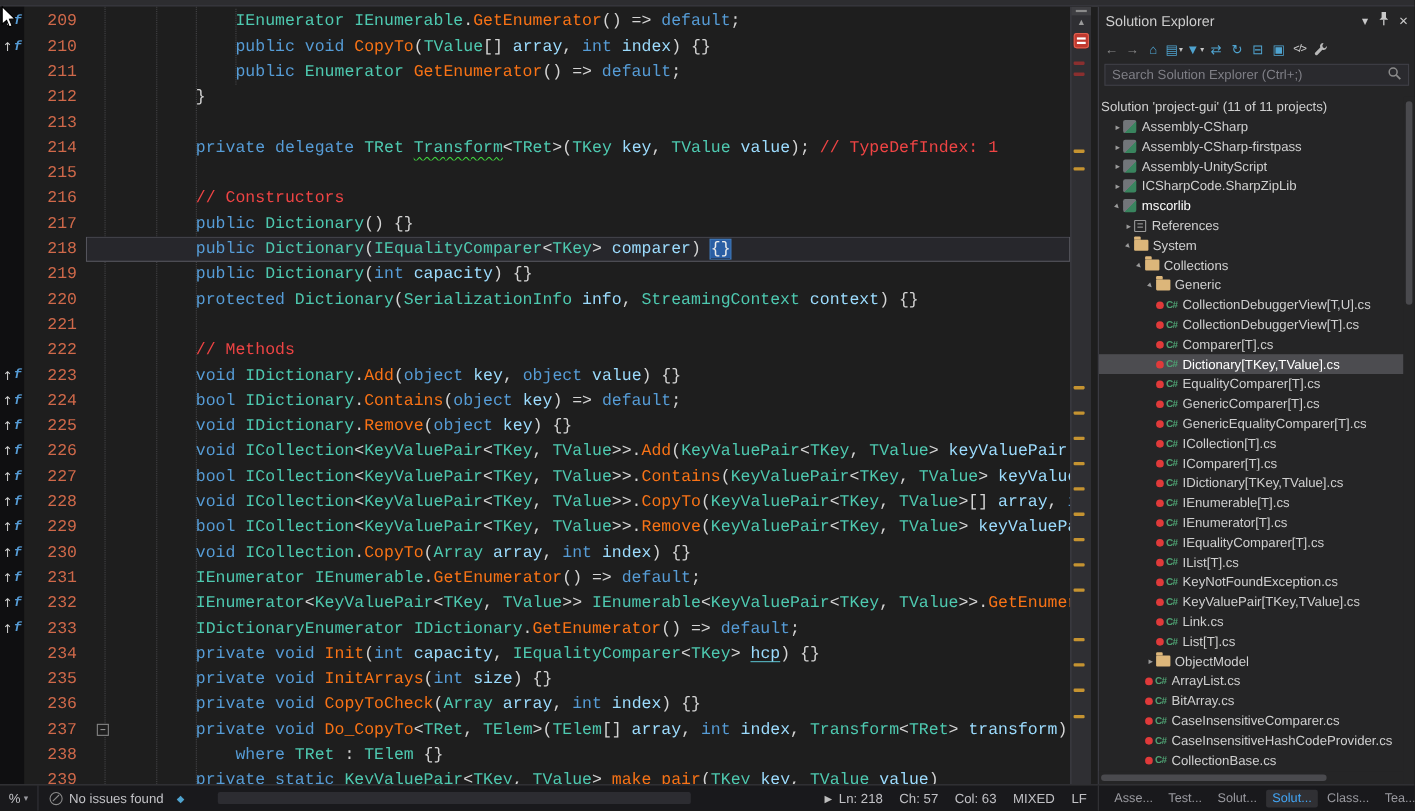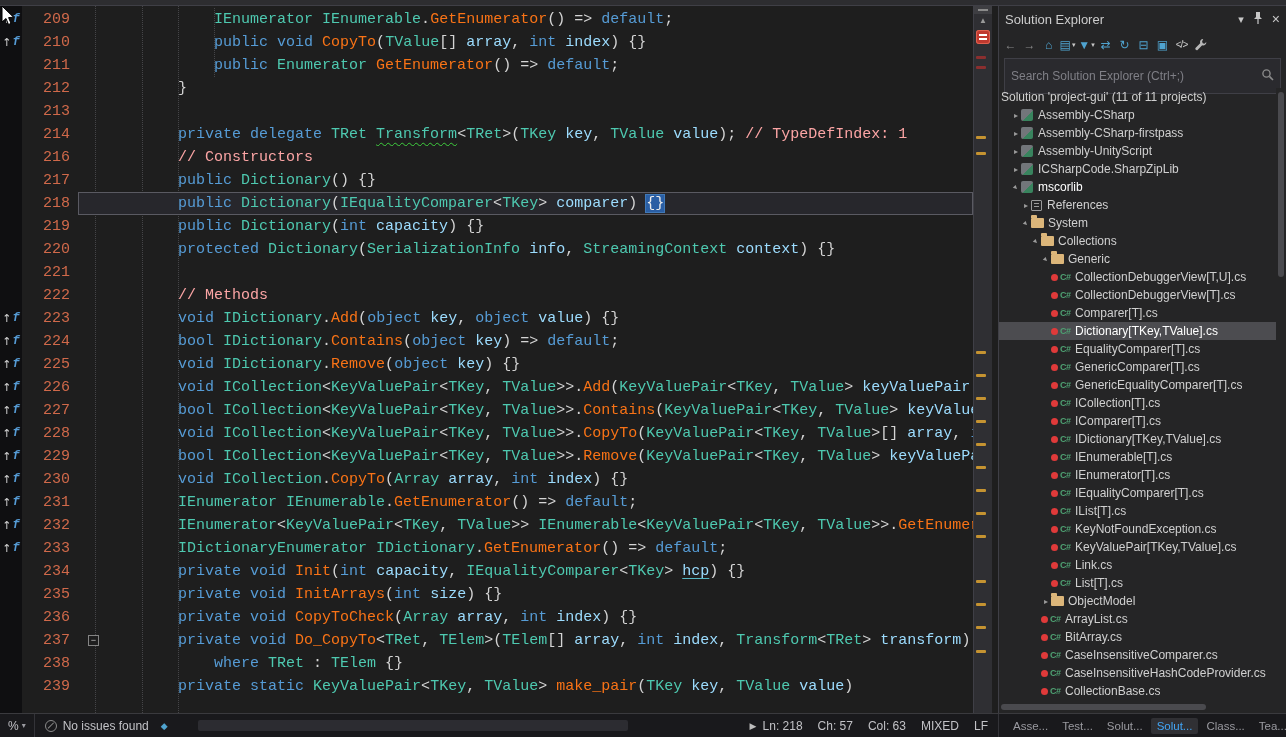--- a/index.html
+++ b/index.html
@@ -18,21 +18,21 @@
   .crow{display:flex;height:23px;white-space:pre}
   .glyph{width:22px;flex:none;display:flex;align-items:center;justify-content:center}
   .ga{font-size:11px;color:#d4d4d4;font-family:"DejaVu Sans",sans-serif}
   .gf{font-size:12px;color:#569cd6;font-style:italic;font-weight:bold;margin-left:1px}
   .lnum{width:56px;flex:none;text-align:right;padding-right:8px;color:#d0694a}
   .rbody{flex:1;display:flex;min-width:0}
   .rbody.cur{background:#27272c;box-shadow:inset 0 0 0 1px #5a5a62}
   .fmargin{width:28px;flex:none;position:relative}
   .foldbox{position:absolute;left:10px;top:6px;width:11px;height:11px;border:1px solid #848484;background:#1e1e1e;color:#c8c8c8;font-size:9px;line-height:9px;text-align:center;font-family:"Liberation Sans",sans-serif}
   .ctext{flex:1;overflow:hidden;white-space:pre}
-  .kw{color:#569cd6}.ty{color:#4ec9b0}.id{color:#9cdcfe}.pl{color:#d4d4d4}.cm{color:#fca5a5}.me{color:#f97316}
+  .kw{color:#569cd6}.ty{color:#4ec9b0}.id{color:#9cdcfe}.pl{color:#d4d4d4}.cm{color:#ef4444}.me{color:#f97316}
   .sq{color:#4ec9b0;text-decoration:underline;text-decoration-style:wavy;text-decoration-color:#3ecf3e;text-decoration-thickness:1px;text-underline-offset:4px}
   .lk{color:#9cdcfe;text-decoration:underline;text-decoration-color:#56b6c2;text-decoration-thickness:1px;text-underline-offset:3px}
   .bh{color:#ececec;background:#2a5ea4;box-shadow:0 0 0 1px #4079b8}
 
   .vscroll{position:absolute;top:0;right:0;width:19px;height:100%;background:#2f2f33;border-left:1px solid #3f3f46}
   .split-grip{height:8px;background:#3e3e42;position:relative}
   .split-grip::after{content:"";position:absolute;left:4px;top:3px;width:10px;height:2px;background:#8a8a8a}
   .sarrow{height:14px;text-align:center;font-size:8px;color:#9a9a9a;line-height:14px}
   .health-badge{position:absolute;top:24px;left:2px;width:14px;height:14px;border-radius:3px;background:#c0392f;box-shadow:inset 0 0 0 1px #e0604f}
   .health-badge::after{content:"";position:absolute;left:3px;top:4px;width:8px;height:2px;background:#fff;box-shadow:0 4px 0 #fff}
@@ -41,21 +41,21 @@
   
   .sepanel{position:absolute;top:6px;left:998px;width:288px;height:707px;background:#252526;border-left:1px solid #3f3f46}
   .se-title{height:26px;display:flex;align-items:center;padding:0 6px;color:#cccccc;font-size:13px}
   .se-ticons{margin-left:auto;display:flex;align-items:center;gap:9px;color:#c8c8c8}
   .se-ticons span{cursor:default;font-size:11px}
   .se-toolbar{height:25px;display:flex;align-items:center;gap:2px;padding:0 3px}
   .tbi{min-width:17px;height:19px;display:flex;align-items:center;justify-content:center;font-size:12px;color:#4fa3cf;border-radius:2px}
   .tbi.gray{color:#8a8a8a}
   .tbi .dd{font-size:7px;color:#c8c8c8;margin-left:1px}
   .tbi.codeview{font-size:10px;letter-spacing:-1px;color:#c8c8c8}
-  .se-search{margin:1px 5px 3px 5px;height:36px;background:#2a2a2e;border:1px solid #3f3f46;display:flex;align-items:center;padding:0 6px;font-size:12px;color:#7f7f86}
+  .se-search{margin:1px 5px 3px 5px;height:20px;background:#2a2a2e;border:1px solid #3f3f46;display:flex;align-items:center;padding:0 6px;font-size:12px;color:#7f7f86}
   .se-search .ph{flex:1;overflow:hidden;white-space:nowrap}
   .se-tree{position:absolute;top:82px;bottom:13px;left:0;right:10px;overflow:hidden;font-size:12px;color:#d0d0d0}
   .trow{height:18px;display:flex;align-items:center;white-space:nowrap;overflow:hidden}
   .trow.sel{background:#4c4c50;color:#ffffff}
   .arrow{width:10px;flex:none;font-size:8px;color:#9b9b9b;display:inline-flex;justify-content:center}
   .arrow.exp{transform:rotate(45deg)}
   .reddot{width:7px;height:7px;border-radius:50%;background:#e03a3a;flex:none;margin-right:2px}
   .csicon{flex:none;width:15px;color:#4ea072;font-weight:bold;font-size:9px;letter-spacing:-0.5px}
   .folder{flex:none;width:13px;height:10px;background:#dcb67a;border-radius:1px;position:relative;margin-right:4px}
   .folder::before{content:"";position:absolute;top:-3px;left:0;width:6px;height:3px;background:#dcb67a;border-radius:1px 1px 0 0}
@@ -104,20 +104,21 @@
   <div class="guide g1"></div>
   <div class="guide g2"></div>
   <div class="guide g3"></div>
   <div class="lines">
       <div class="crow"><div class="glyph"><span class="ga">↑</span><span class="gf">f</span></div><div class="lnum">209</div><div class="rbody"><div class="fmargin"></div><div class="ctext">            <span class="ty">IEnumerator</span><span class="pl"> </span><span class="ty">IEnumerable</span><span class="pl">.</span><span class="me">GetEnumerator</span><span class="pl">() =&gt; </span><span class="kw">default</span><span class="pl">;</span></div></div></div>
       <div class="crow"><div class="glyph"><span class="ga">↑</span><span class="gf">f</span></div><div class="lnum">210</div><div class="rbody"><div class="fmargin"></div><div class="ctext">            <span class="kw">public</span><span class="pl"> </span><span class="kw">void</span><span class="pl"> </span><span class="me">CopyTo</span><span class="pl">(</span><span class="ty">TValue</span><span class="pl">[] </span><span class="id">array</span><span class="pl">, </span><span class="kw">int</span><span class="pl"> </span><span class="id">index</span><span class="pl">) {}</span></div></div></div>
       <div class="crow"><div class="glyph"></div><div class="lnum">211</div><div class="rbody"><div class="fmargin"></div><div class="ctext">            <span class="kw">public</span><span class="pl"> </span><span class="ty">Enumerator</span><span class="pl"> </span><span class="me">GetEnumerator</span><span class="pl">() =&gt; </span><span class="kw">default</span><span class="pl">;</span></div></div></div>
       <div class="crow"><div class="glyph"></div><div class="lnum">212</div><div class="rbody"><div class="fmargin"></div><div class="ctext">        <span class="pl">}</span></div></div></div>
       <div class="crow"><div class="glyph"></div><div class="lnum">213</div><div class="rbody"><div class="fmargin"></div><div class="ctext"></div></div></div>
       <div class="crow"><div class="glyph"></div><div class="lnum">214</div><div class="rbody"><div class="fmargin"></div><div class="ctext">        <span class="kw">private</span><span class="pl"> </span><span class="kw">delegate</span><span class="pl"> </span><span class="ty">TRet</span><span class="pl"> </span><span class="sq">Transform</span><span class="pl">&lt;</span><span class="ty">TRet</span><span class="pl">&gt;(</span><span class="ty">TKey</span><span class="pl"> </span><span class="id">key</span><span class="pl">, </span><span class="ty">TValue</span><span class="pl"> </span><span class="id">value</span><span class="pl">); </span><span class="cm">// TypeDefIndex: 1</span></div></div></div>
+      <div class="crow"><div class="glyph"></div><div class="lnum">215</div><div class="rbody"><div class="fmargin"></div><div class="ctext"></div></div></div>
       <div class="crow"><div class="glyph"></div><div class="lnum">216</div><div class="rbody"><div class="fmargin"></div><div class="ctext">        <span class="cm">// Constructors</span></div></div></div>
       <div class="crow"><div class="glyph"></div><div class="lnum">217</div><div class="rbody"><div class="fmargin"></div><div class="ctext">        <span class="kw">public</span><span class="pl"> </span><span class="ty">Dictionary</span><span class="pl">() {}</span></div></div></div>
       <div class="crow"><div class="glyph"></div><div class="lnum">218</div><div class="rbody cur"><div class="fmargin"></div><div class="ctext">        <span class="kw">public</span><span class="pl"> </span><span class="ty">Dictionary</span><span class="pl">(</span><span class="ty">IEqualityComparer</span><span class="pl">&lt;</span><span class="ty">TKey</span><span class="pl">&gt; </span><span class="id">comparer</span><span class="pl">) </span><span class="bh">{}</span></div></div></div>
       <div class="crow"><div class="glyph"></div><div class="lnum">219</div><div class="rbody"><div class="fmargin"></div><div class="ctext">        <span class="kw">public</span><span class="pl"> </span><span class="ty">Dictionary</span><span class="pl">(</span><span class="kw">int</span><span class="pl"> </span><span class="id">capacity</span><span class="pl">) {}</span></div></div></div>
       <div class="crow"><div class="glyph"></div><div class="lnum">220</div><div class="rbody"><div class="fmargin"></div><div class="ctext">        <span class="kw">protected</span><span class="pl"> </span><span class="ty">Dictionary</span><span class="pl">(</span><span class="ty">SerializationInfo</span><span class="pl"> </span><span class="id">info</span><span class="pl">, </span><span class="ty">StreamingContext</span><span class="pl"> </span><span class="id">context</span><span class="pl">) {}</span></div></div></div>
       <div class="crow"><div class="glyph"></div><div class="lnum">221</div><div class="rbody"><div class="fmargin"></div><div class="ctext"></div></div></div>
       <div class="crow"><div class="glyph"></div><div class="lnum">222</div><div class="rbody"><div class="fmargin"></div><div class="ctext">        <span class="cm">// Methods</span></div></div></div>
       <div class="crow"><div class="glyph"><span class="ga">↑</span><span class="gf">f</span></div><div class="lnum">223</div><div class="rbody"><div class="fmargin"></div><div class="ctext">        <span class="kw">void</span><span class="pl"> </span><span class="ty">IDictionary</span><span class="pl">.</span><span class="me">Add</span><span class="pl">(</span><span class="kw">object</span><span class="pl"> </span><span class="id">key</span><span class="pl">, </span><span class="kw">object</span><span class="pl"> </span><span class="id">value</span><span class="pl">) {}</span></div></div></div>
       <div class="crow"><div class="glyph"><span class="ga">↑</span><span class="gf">f</span></div><div class="lnum">224</div><div class="rbody"><div class="fmargin"></div><div class="ctext">        <span class="kw">bool</span><span class="pl"> </span><span class="ty">IDictionary</span><span class="pl">.</span><span class="me">Contains</span><span class="pl">(</span><span class="kw">object</span><span class="pl"> </span><span class="id">key</span><span class="pl">) =&gt; </span><span class="kw">default</span><span class="pl">;</span></div></div></div>
       <div class="crow"><div class="glyph"><span class="ga">↑</span><span class="gf">f</span></div><div class="lnum">225</div><div class="rbody"><div class="fmargin"></div><div class="ctext">        <span class="kw">void</span><span class="pl"> </span><span class="ty">IDictionary</span><span class="pl">.</span><span class="me">Remove</span><span class="pl">(</span><span class="kw">object</span><span class="pl"> </span><span class="id">key</span><span class="pl">) {}</span></div></div></div>

